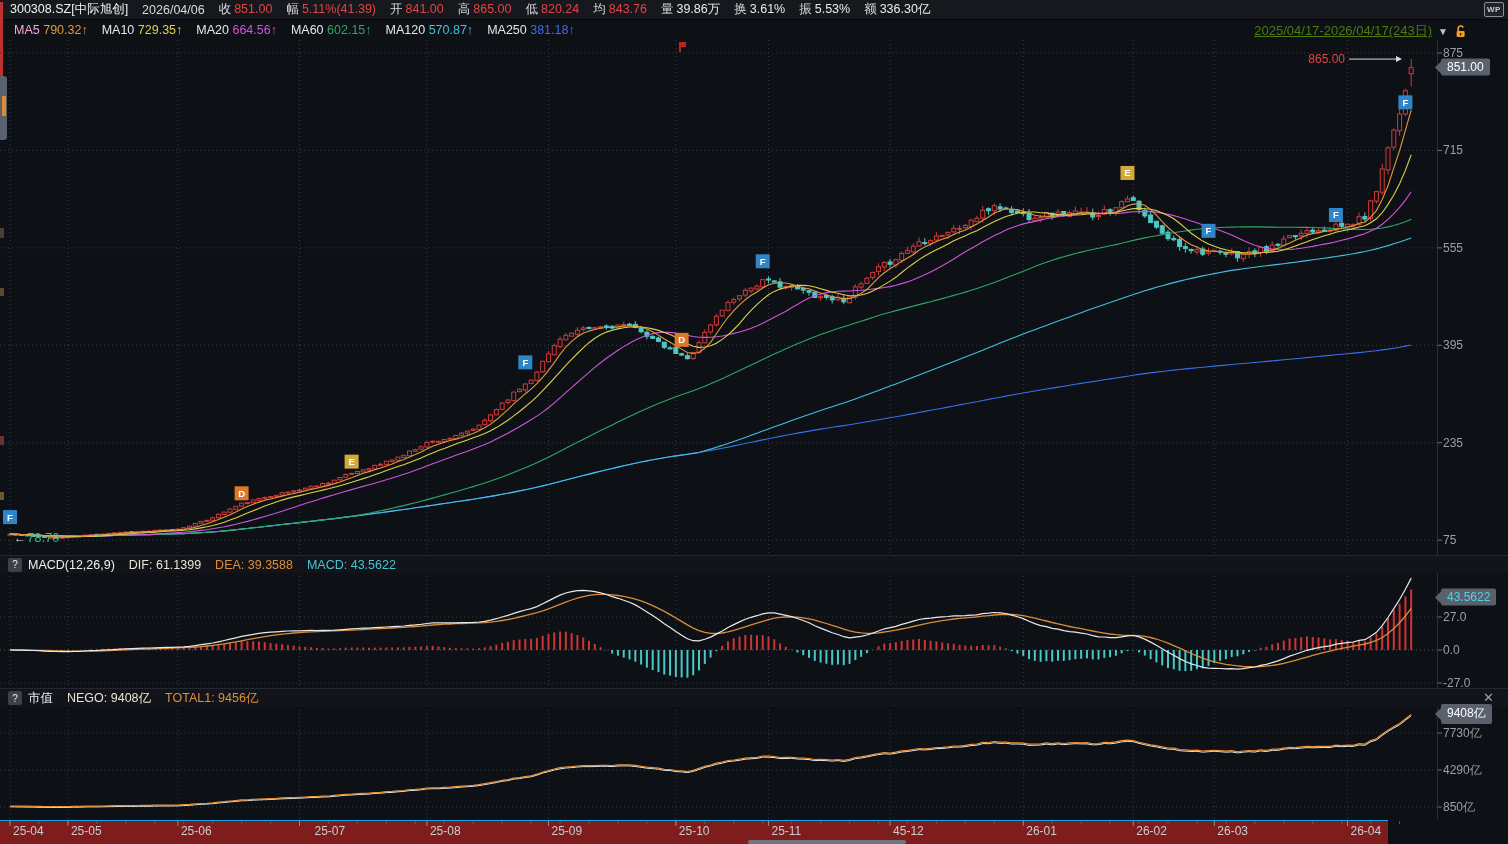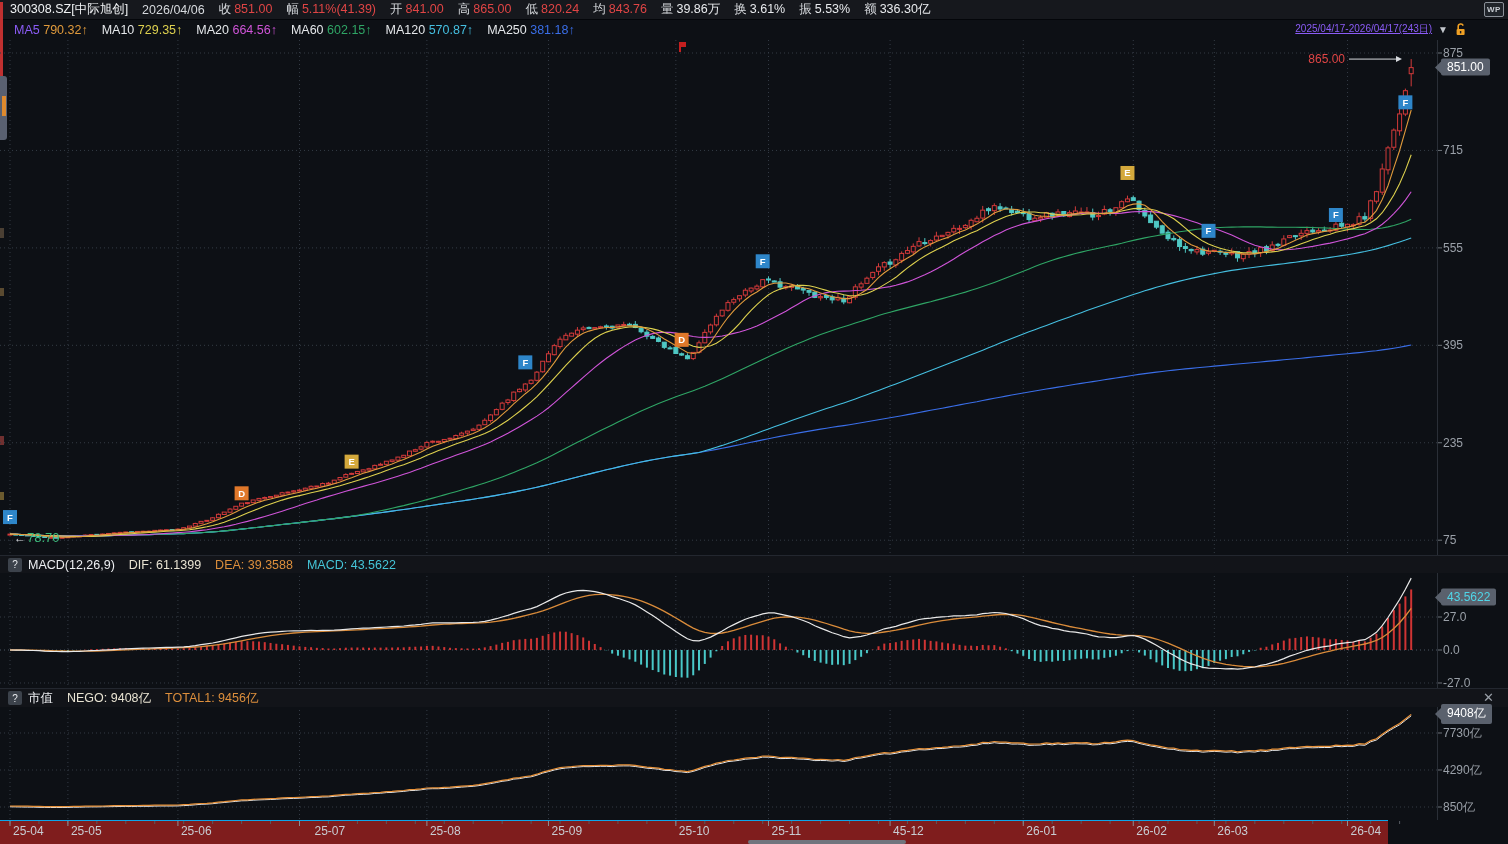--- a/index.html
+++ b/index.html
@@ -13,21 +13,21 @@
   #topbar .lbl{color:#d6d9dd;margin-right:3px;}
   .v-red{color:#e04545;}
   .v-white{color:#e8eaed;}
   #code{margin-left:10px;color:#f0f2f4;}
   #wp-badge{position:absolute;right:4px;top:2px;width:18px;height:13px;border:1px solid #8b9098;border-radius:2px;
             font-size:8px;font-weight:bold;color:#c8ccd2;display:flex;align-items:center;justify-content:center;letter-spacing:.5px;background:#20242a;}
   
   #ma-row{left:0;top:19px;width:1508px;height:21px;display:flex;align-items:center;font-size:12.5px;white-space:nowrap;}
   #ma-row .ma{margin-left:14px;}
   #range-box{position:absolute;right:40px;top:3px;display:flex;align-items:center;gap:6px;}
-  #range-link{color:#8b5cf6;text-decoration:underline;font-size:10px;cursor:pointer;}
+  #range-link{color:#4d7c0f;text-decoration:underline;font-size:13px;cursor:pointer;}
   #range-caret{color:#c2c6cc;font-size:10px;cursor:pointer;}
   
   .panel-header{left:0;width:1508px;background:#121419;border-top:1px solid #23272f;
                 display:flex;align-items:center;font-size:12.5px;white-space:nowrap;}
   .help-box{width:14px;height:14px;background:#3c424b;border-radius:2px;color:#e8eaed;font-size:10px;
             display:flex;align-items:center;justify-content:center;margin:0 6px 0 8px;cursor:pointer;}
   .ph-item{margin-right:14px;}
   .c-white{color:#eceef1;} .c-cream{color:#e8e3d2;} .c-orange{color:#dd8f3c;} .c-cyan{color:#45c5d8;}
   #cap-close{position:absolute;right:14px;top:1px;color:#9aa0a8;font-size:13px;cursor:pointer;}
   
@@ -66,21 +66,21 @@
         <span class="seg"><span class="lbl">量</span><span class="v-white">39.86万</span></span>
         <span class="seg"><span class="lbl">换</span><span class="v-white">3.61%</span></span>
         <span class="seg"><span class="lbl">振</span><span class="v-white">5.53%</span></span>
         <span class="seg"><span class="lbl">额</span><span class="v-white">336.30亿</span></span>
       </span>
     <div id="wp-badge">WP</div>
   </div>
 
   <div id="ma-row" class="abs">
     <span id="ma-items" style="display:flex;">
-        <span class="ma"><span style="color: #8b5cf6;">MA5 </span><span style="color: rgb(224, 154, 60);">790.32↑</span></span>
+        <span class="ma"><span style="color: #f9a8d4;">MA5 </span><span style="color: rgb(224, 154, 60);">790.32↑</span></span>
         <span class="ma"><span style="color: rgb(228, 231, 234);">MA10 </span><span style="color: rgb(221, 208, 78);">729.35↑</span></span>
         <span class="ma"><span style="color: rgb(228, 231, 234);">MA20 </span><span style="color: rgb(207, 84, 216);">664.56↑</span></span>
         <span class="ma"><span style="color: rgb(228, 231, 234);">MA60 </span><span style="color: rgb(47, 165, 101);">602.15↑</span></span>
         <span class="ma"><span style="color: rgb(228, 231, 234);">MA120 </span><span style="color: rgb(69, 191, 224);">570.87↑</span></span>
         <span class="ma"><span style="color: rgb(228, 231, 234);">MA250 </span><span style="color: rgb(58, 110, 232);">381.18↑</span></span>
       </span>
     <div id="range-box">
       <span id="range-link">2025/04/17-2026/04/17(243日)</span>
       <span id="range-caret">▼</span>
       <svg width="14" height="14">

